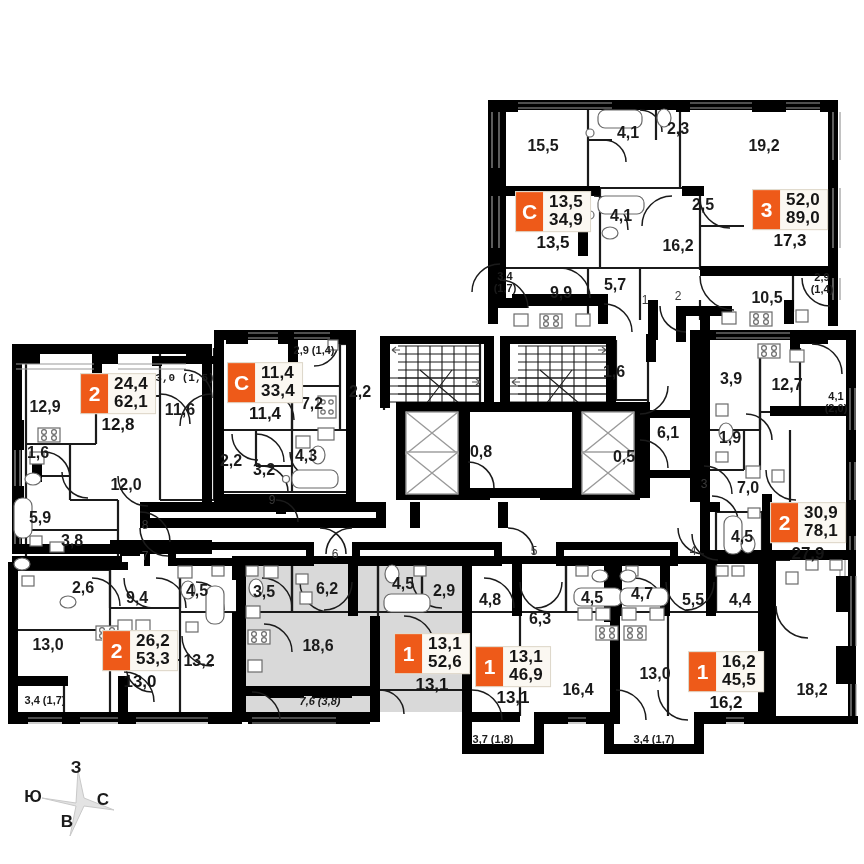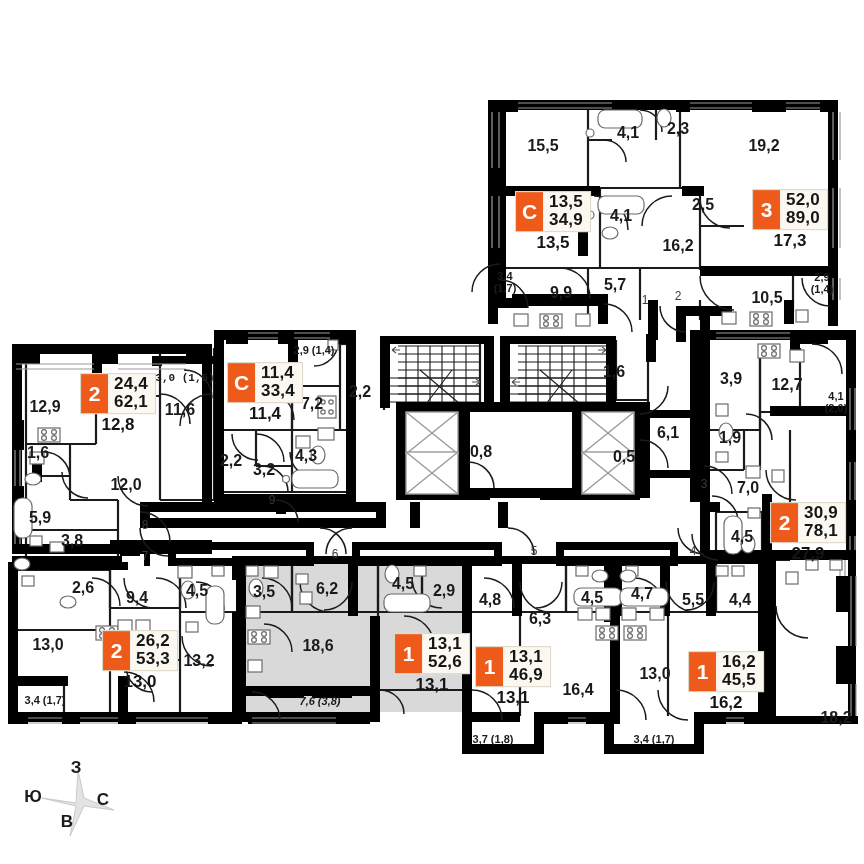--- a/index.html
+++ b/index.html
@@ -625,21 +625,21 @@
       <div class="rm" style="left: 540px; top: 597px; margin-top: 22px;">6,3</div>
       <div class="rm" style="left: 592px; top: 598px;">4,5</div>
       <div class="rm" style="left: 642px; top: 594px;">4,7</div>
       <div class="rm" style="left: 693px; top: 600px;">5,5</div>
       <div class="rm" style="left: 740px; top: 600px;">4,4</div>
       <div class="rm" style="left: 48px; top: 645px;">13,0</div>
       <div class="rm" style="left: 199px; top: 661px;">13,2</div>
       <div class="rm" style="left: 318px; top: 646px;">18,6</div>
       <div class="rm" style="left: 578px; top: 690px;">16,4</div>
       <div class="rm" style="left: 655px; top: 674px;">13,0</div>
-      <div class="rm" style="left: 836px; top: 690px; margin-top: 28px;">18,2</div>
+      <div class="rm" style="left: 812px; top: 690px;">18,2</div>
       <div class="rm sm" style="left: 45px; top: 701px;">3,4 (1,7)</div>
       <div class="rm sm" style="left: 320px; top: 702px; font-style: italic;">7,6 (3,8)</div>
       <div class="rm sm" style="left: 493px; top: 740px;">3,7 (1,8)</div>
       <div class="rm sm" style="left: 654px; top: 740px;">3,4 (1,7)</div>
     </div>
   <div id="badges-layer">
       <div class="badge" style="left: 553px; top: 222px;">
         <div class="row">
           <div class="sq">C</div>
           <div class="nums">

